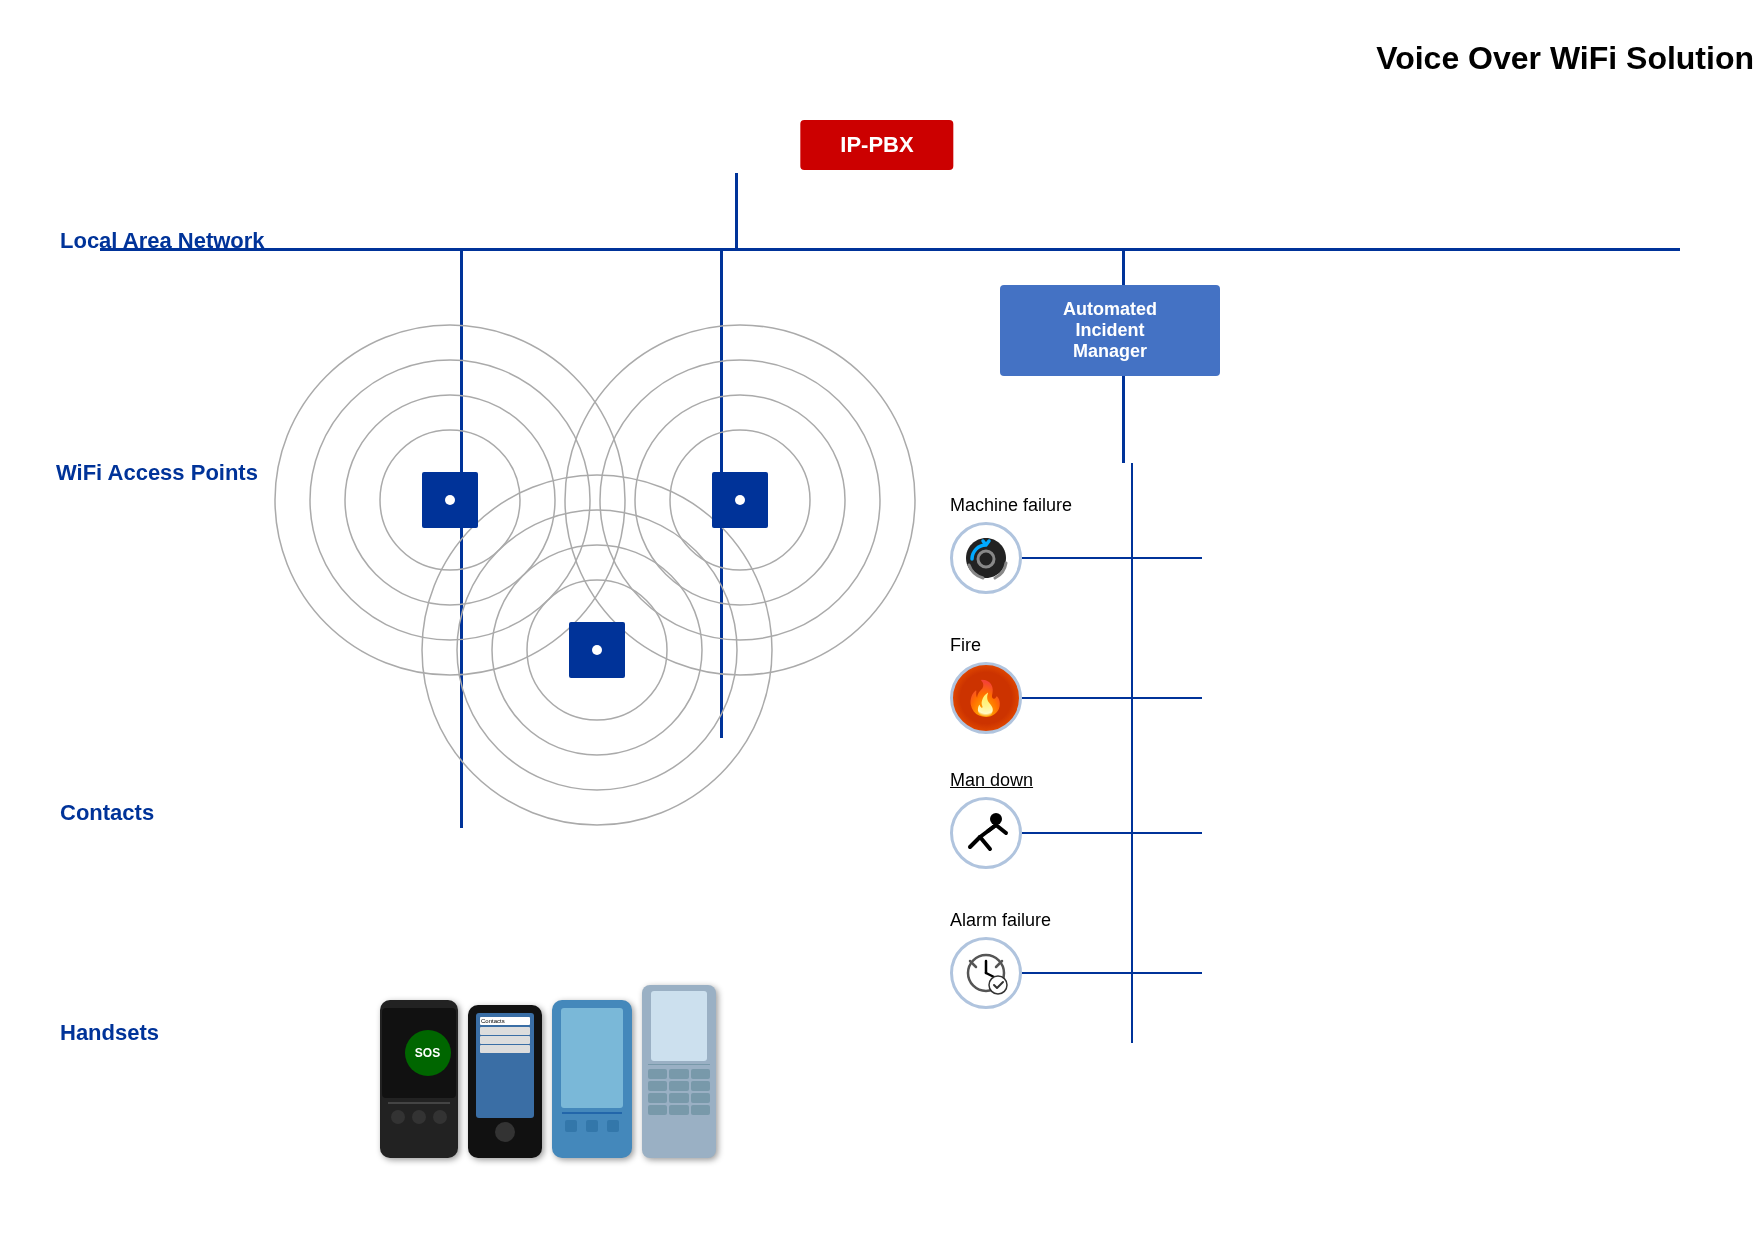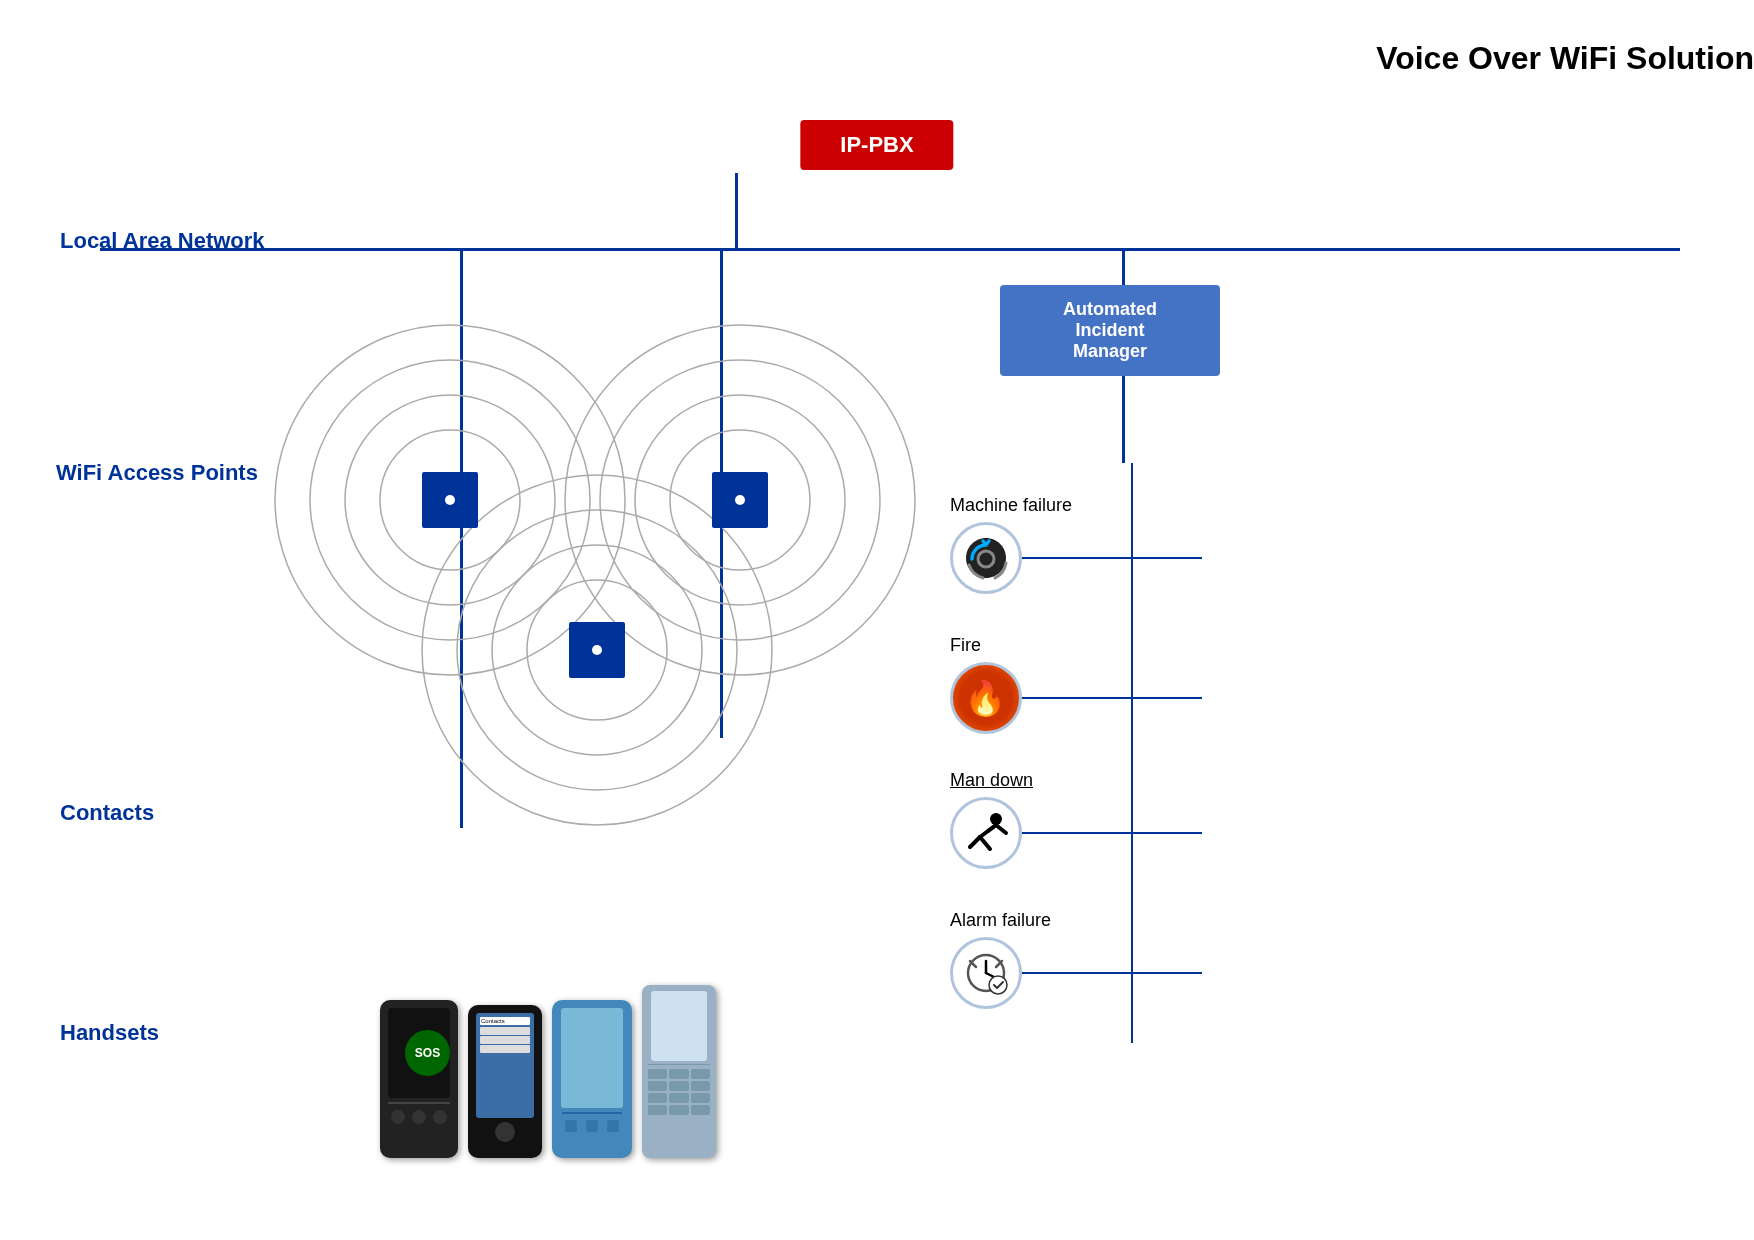--- a/index.html
+++ b/index.html
@@ -237,21 +237,21 @@
       <div style="width:180px; height:2px; background:#003399;"></div>
     </div>
   </div>
 
   <div style="position:absolute; top:383px; left:1131px; width:2px; height:580px; background:#003399;"></div>
 
   <div style="position:absolute; bottom:80px; left:380px; display:flex; gap:8px; align-items:flex-end;">
 
     <div style="position:relative; width:80px; height:160px;">
       <div style="width:78px; height:158px; background:#222; border-radius:10px; position:relative; overflow:hidden; box-shadow:2px 2px 6px rgba(0,0,0,0.4);">
-        <div style="width:62px; height:90px; background:#111; margin:8px auto 4px; border-radius:4px; display:flex;align-items:center;justify-content:center;padding-left:17px;">
+        <div style="width:74px; height:90px; background:#111; margin:8px auto 4px; border-radius:4px; display:flex;align-items:center;justify-content:center;padding-left:17px;">
           <div style="width:46px;height:46px;background:#006600;border-radius:50%;display:flex;align-items:center;justify-content:center;color:white;font-weight:bold;font-size:12px;">SOS</div>
         </div>
         <div style="height:2px;background:#444;margin:0 8px;"></div>
         <div style="display:flex;justify-content:space-around;margin:6px 8px;">
           <div style="width:14px;height:14px;background:#333;border-radius:50%;"></div>
           <div style="width:14px;height:14px;background:#333;border-radius:50%;"></div>
           <div style="width:14px;height:14px;background:#333;border-radius:50%;"></div>
         </div>
       </div>
     </div>

